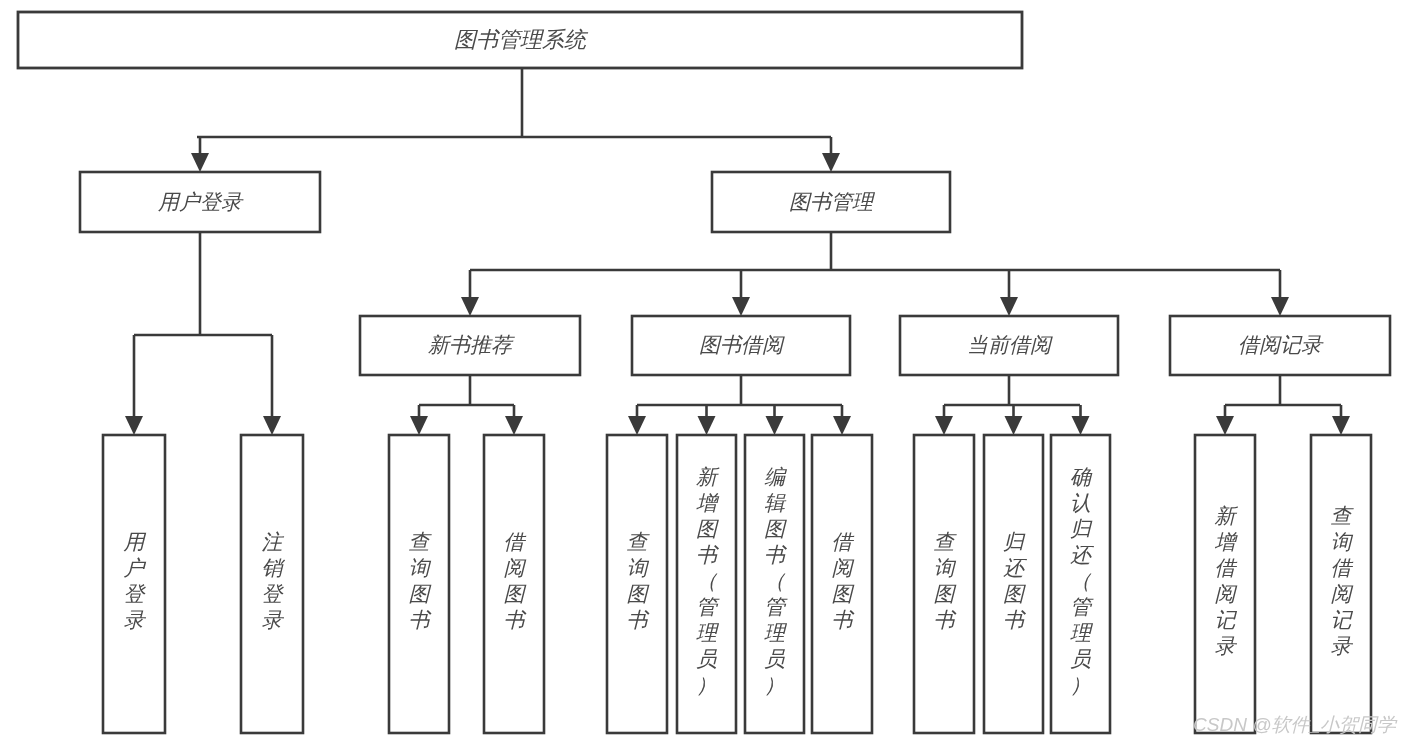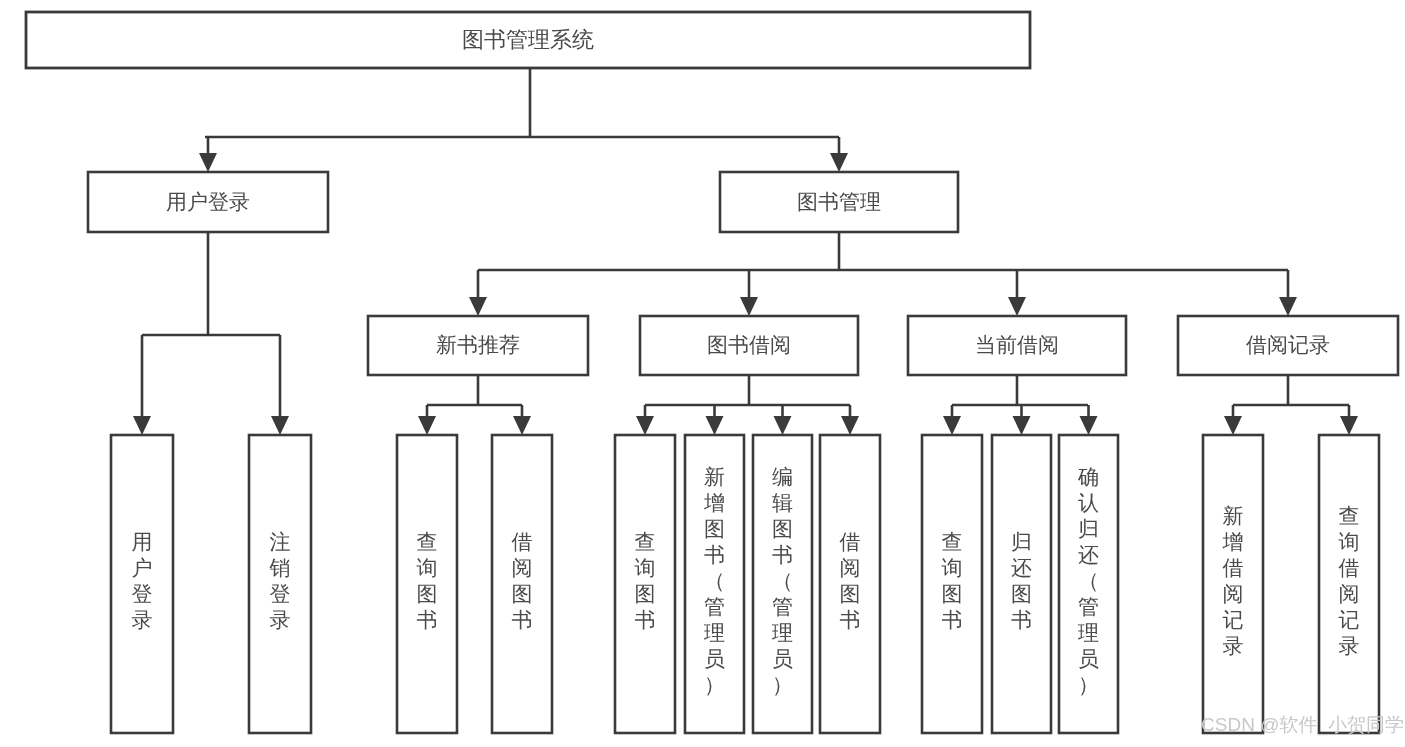--- a/index.html
+++ b/index.html
@@ -10,24 +10,25 @@
   }
   body {
     width: 1405px;
     height: 747px;
     font-family: "Liberation Sans", "DejaVu Sans", sans-serif;
     position: relative;
     overflow: hidden;
   }
   #diagram-root {
     position: absolute;
-    left: 8px;
+    left: 0;
     top: 0;
     width: 1149px;
     height: 747px;
+    font-style: italic;
   }
   svg.diagram-canvas {
     display: block;
     width: 1405px;
     height: 747px;
     background: #ffffff;
   }
   .node-box {
     fill: #ffffff;
     stroke: #3a3a3a;

